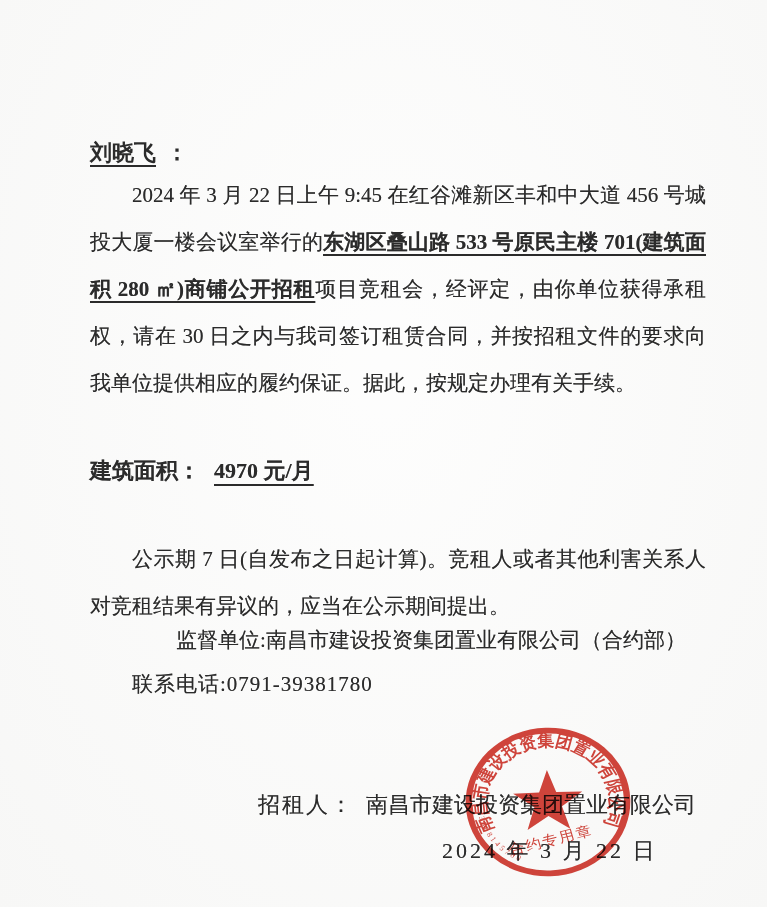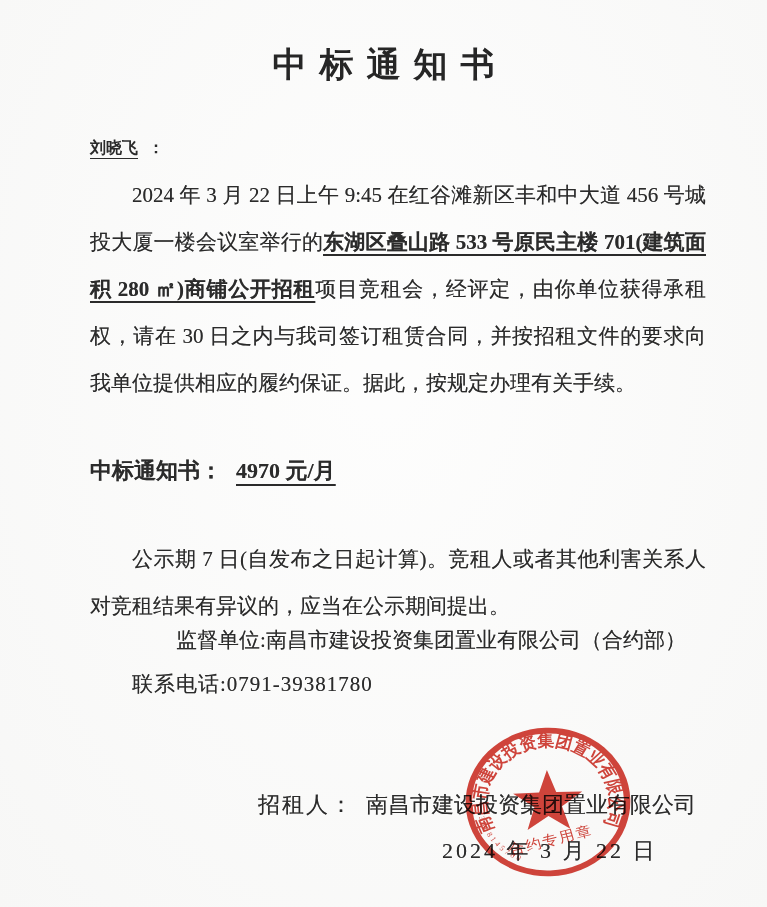--- a/index.html
+++ b/index.html
@@ -23,21 +23,21 @@
   }
   .doc-title{
     position:absolute;top:42px;left:0;width:100%;
     text-align:center;
     font-size:34px;font-weight:bold;
     letter-spacing:13px;text-indent:13px;
     color:#262626;
   }
   .recipient{
     position:absolute;top:138px;left:90px;
-    font-size:16px;font-weight:bold;
+    font-size:22px;font-weight:bold;
   }
   .recipient .name{
     text-decoration:underline;
     text-underline-offset:5px;
     padding-right:10px;
   }
   .body-para{
     position:absolute;left:90px;width:616px;
     font-size:21px;line-height:47px;
     text-align:justify;
@@ -88,32 +88,31 @@
     mix-blend-mode:multiply;
     transform:rotate(-2deg);
   }
   .seal text{font-family:"Liberation Serif","DejaVu Serif",serif;}
 </style>
 </head>
 <body>
 
 <div class="page">
 
-  <div class="doc-title">中标通知书</div>
 
   <div class="recipient">
     <span class="name">刘晓飞</span><span>：</span>
   </div>
 
   <div class="body-para para1">
     <span>2024 年 3 月 22 日上午 9:45 在红谷滩新区丰和中大道 456 号城投大厦一楼会议室举行的</span><span class="hl">东湖区叠山路 533 号原民主楼 701(建筑面积 280 ㎡)商铺公开招租</span><span>项目竞租会，经评定，由你单位获得承租权，请在 30 日之内与我司签订租赁合同，并按招租文件的要求向我单位提供相应的履约保证。据此，按规定办理有关手续。</span>
   </div>
 
   <div class="result-line">
-    <span>中标通知书：</span><span class="value">4970 元/月</span>
+    <span>建筑面积：</span><span class="value">4970 元/月</span>
   </div>
 
   <div class="body-para notice">公示期 7 日(自发布之日起计算)。竞租人或者其他利害关系人对竞租结果有异议的，应当在公示期间提出。</div>
 
   <div class="single-line supervisor">监督单位:南昌市建设投资集团置业有限公司（合约部）</div>
 
   <div class="single-line phone">联系电话:0791-39381780</div>
 
   <div class="issuer-line">
     <span class="issuer-label">招租人：</span><span>南昌市建设投资集团置业有限公司</span>

